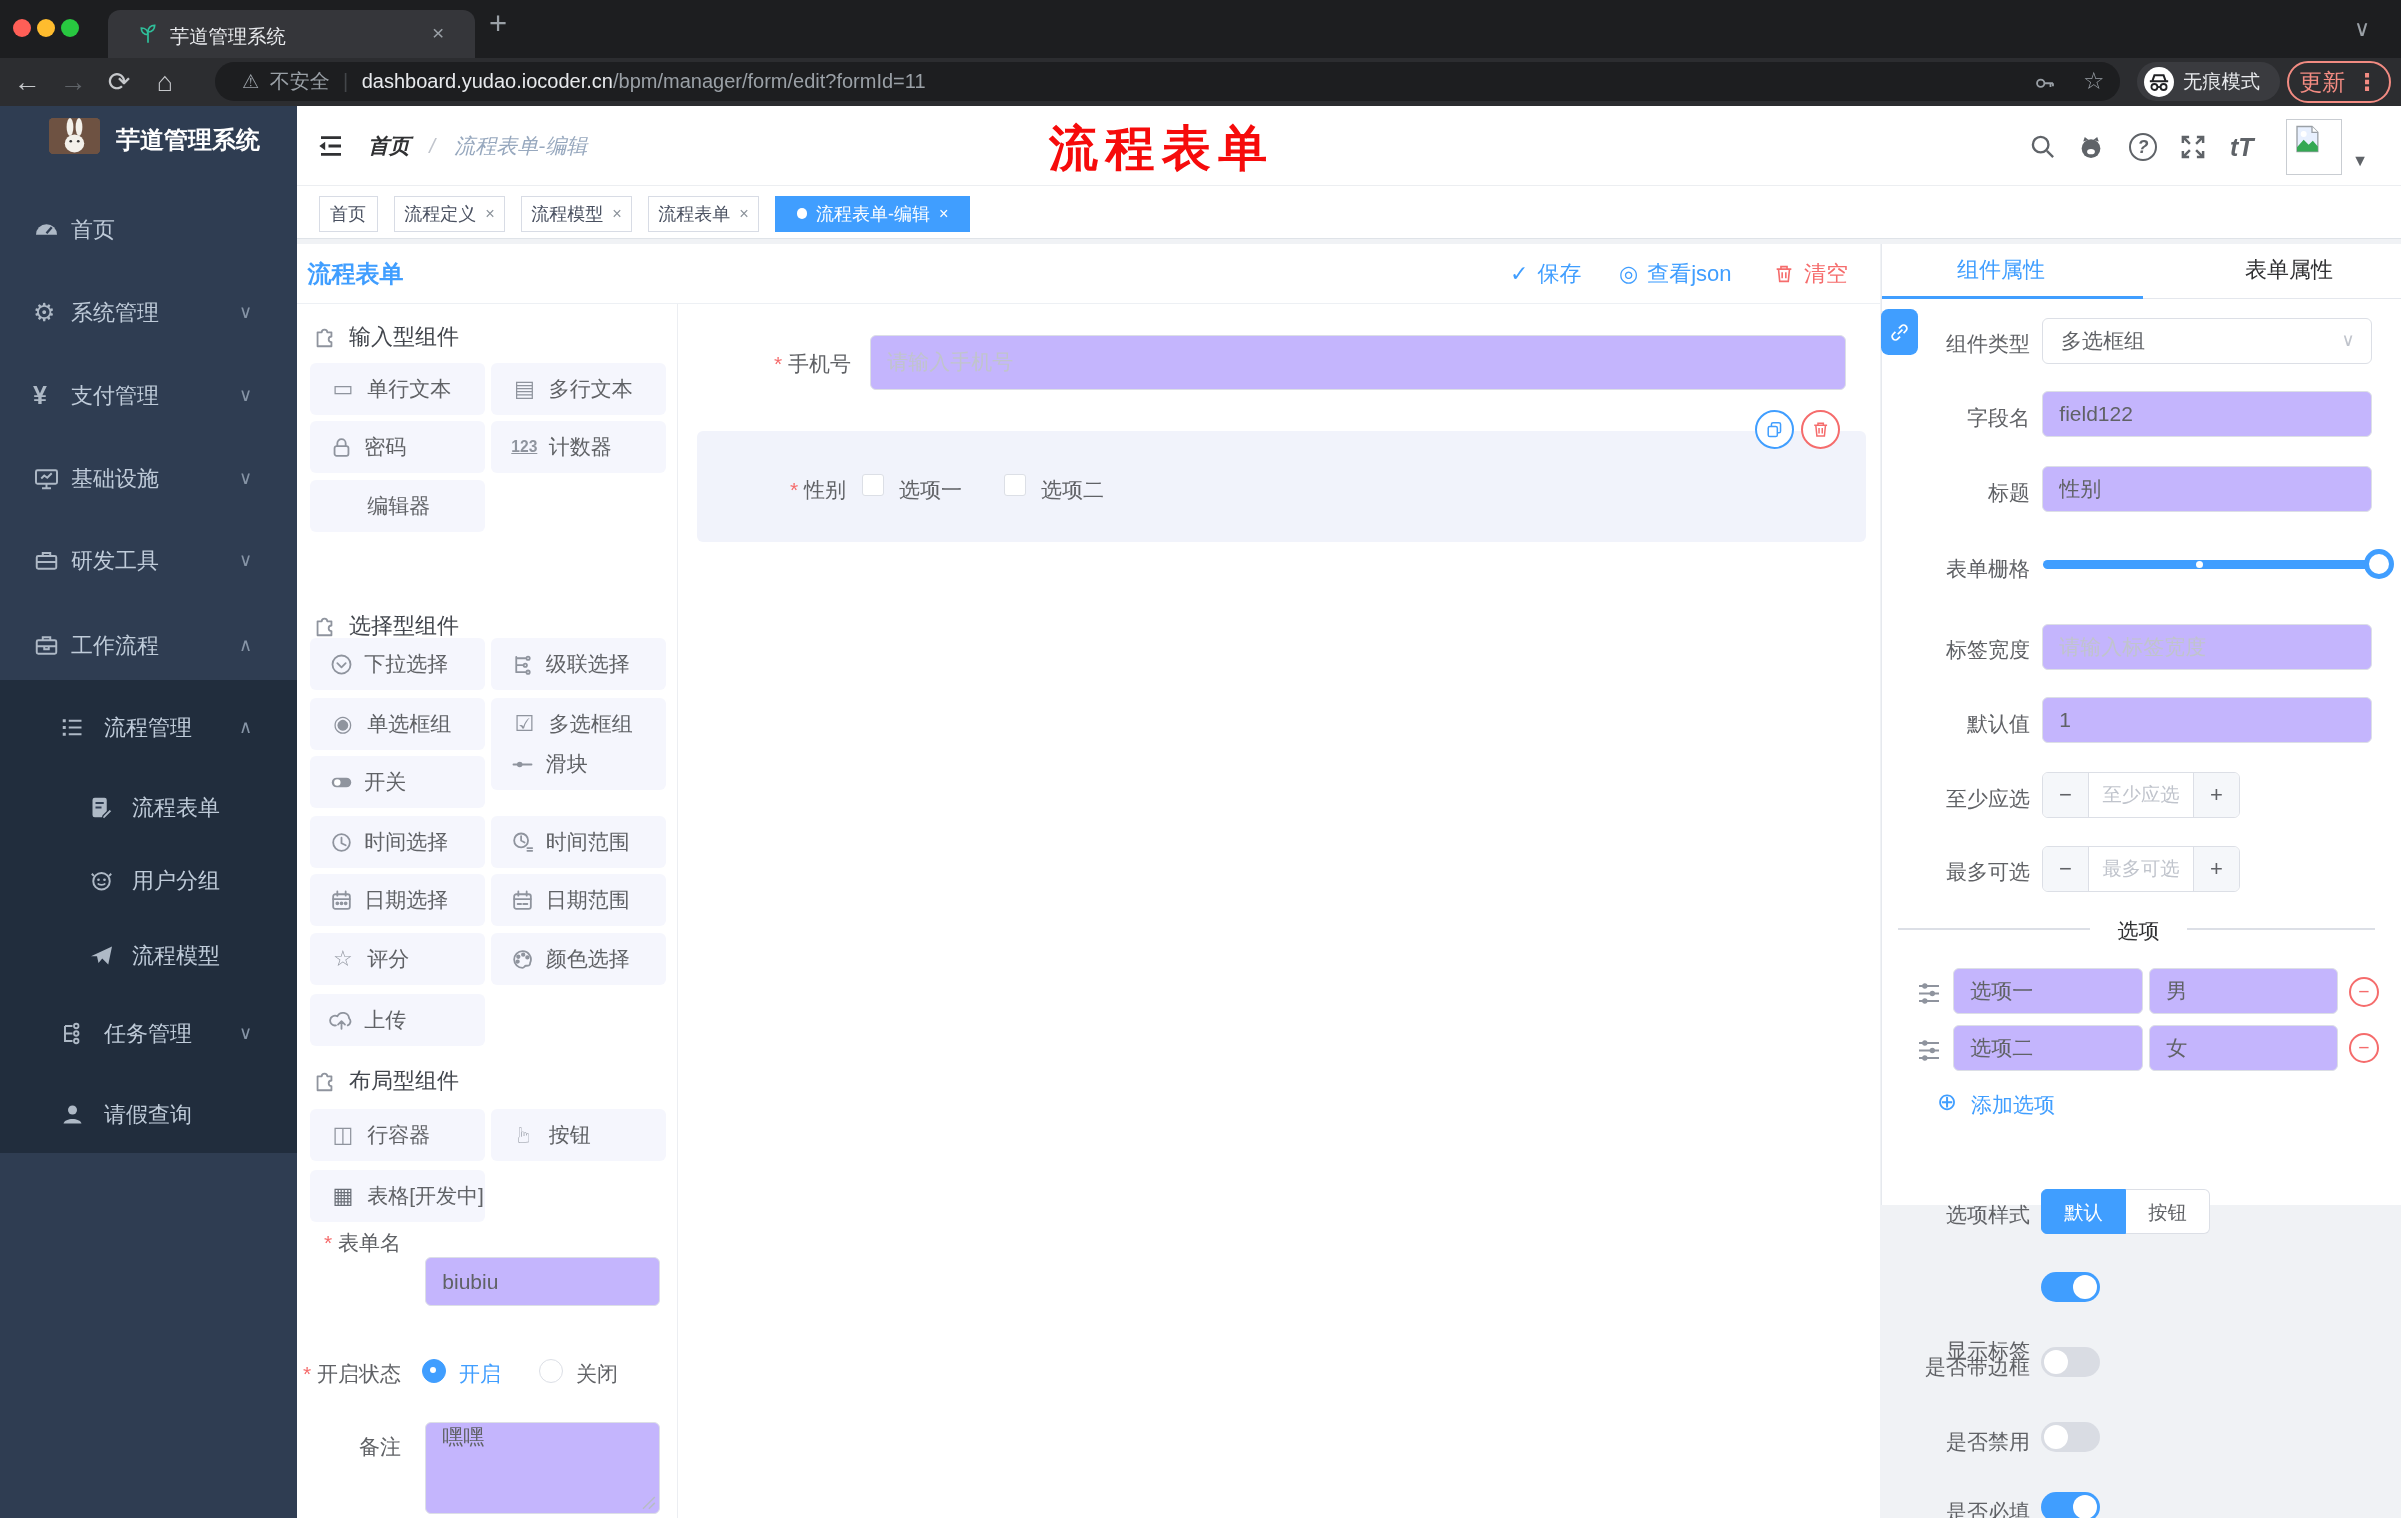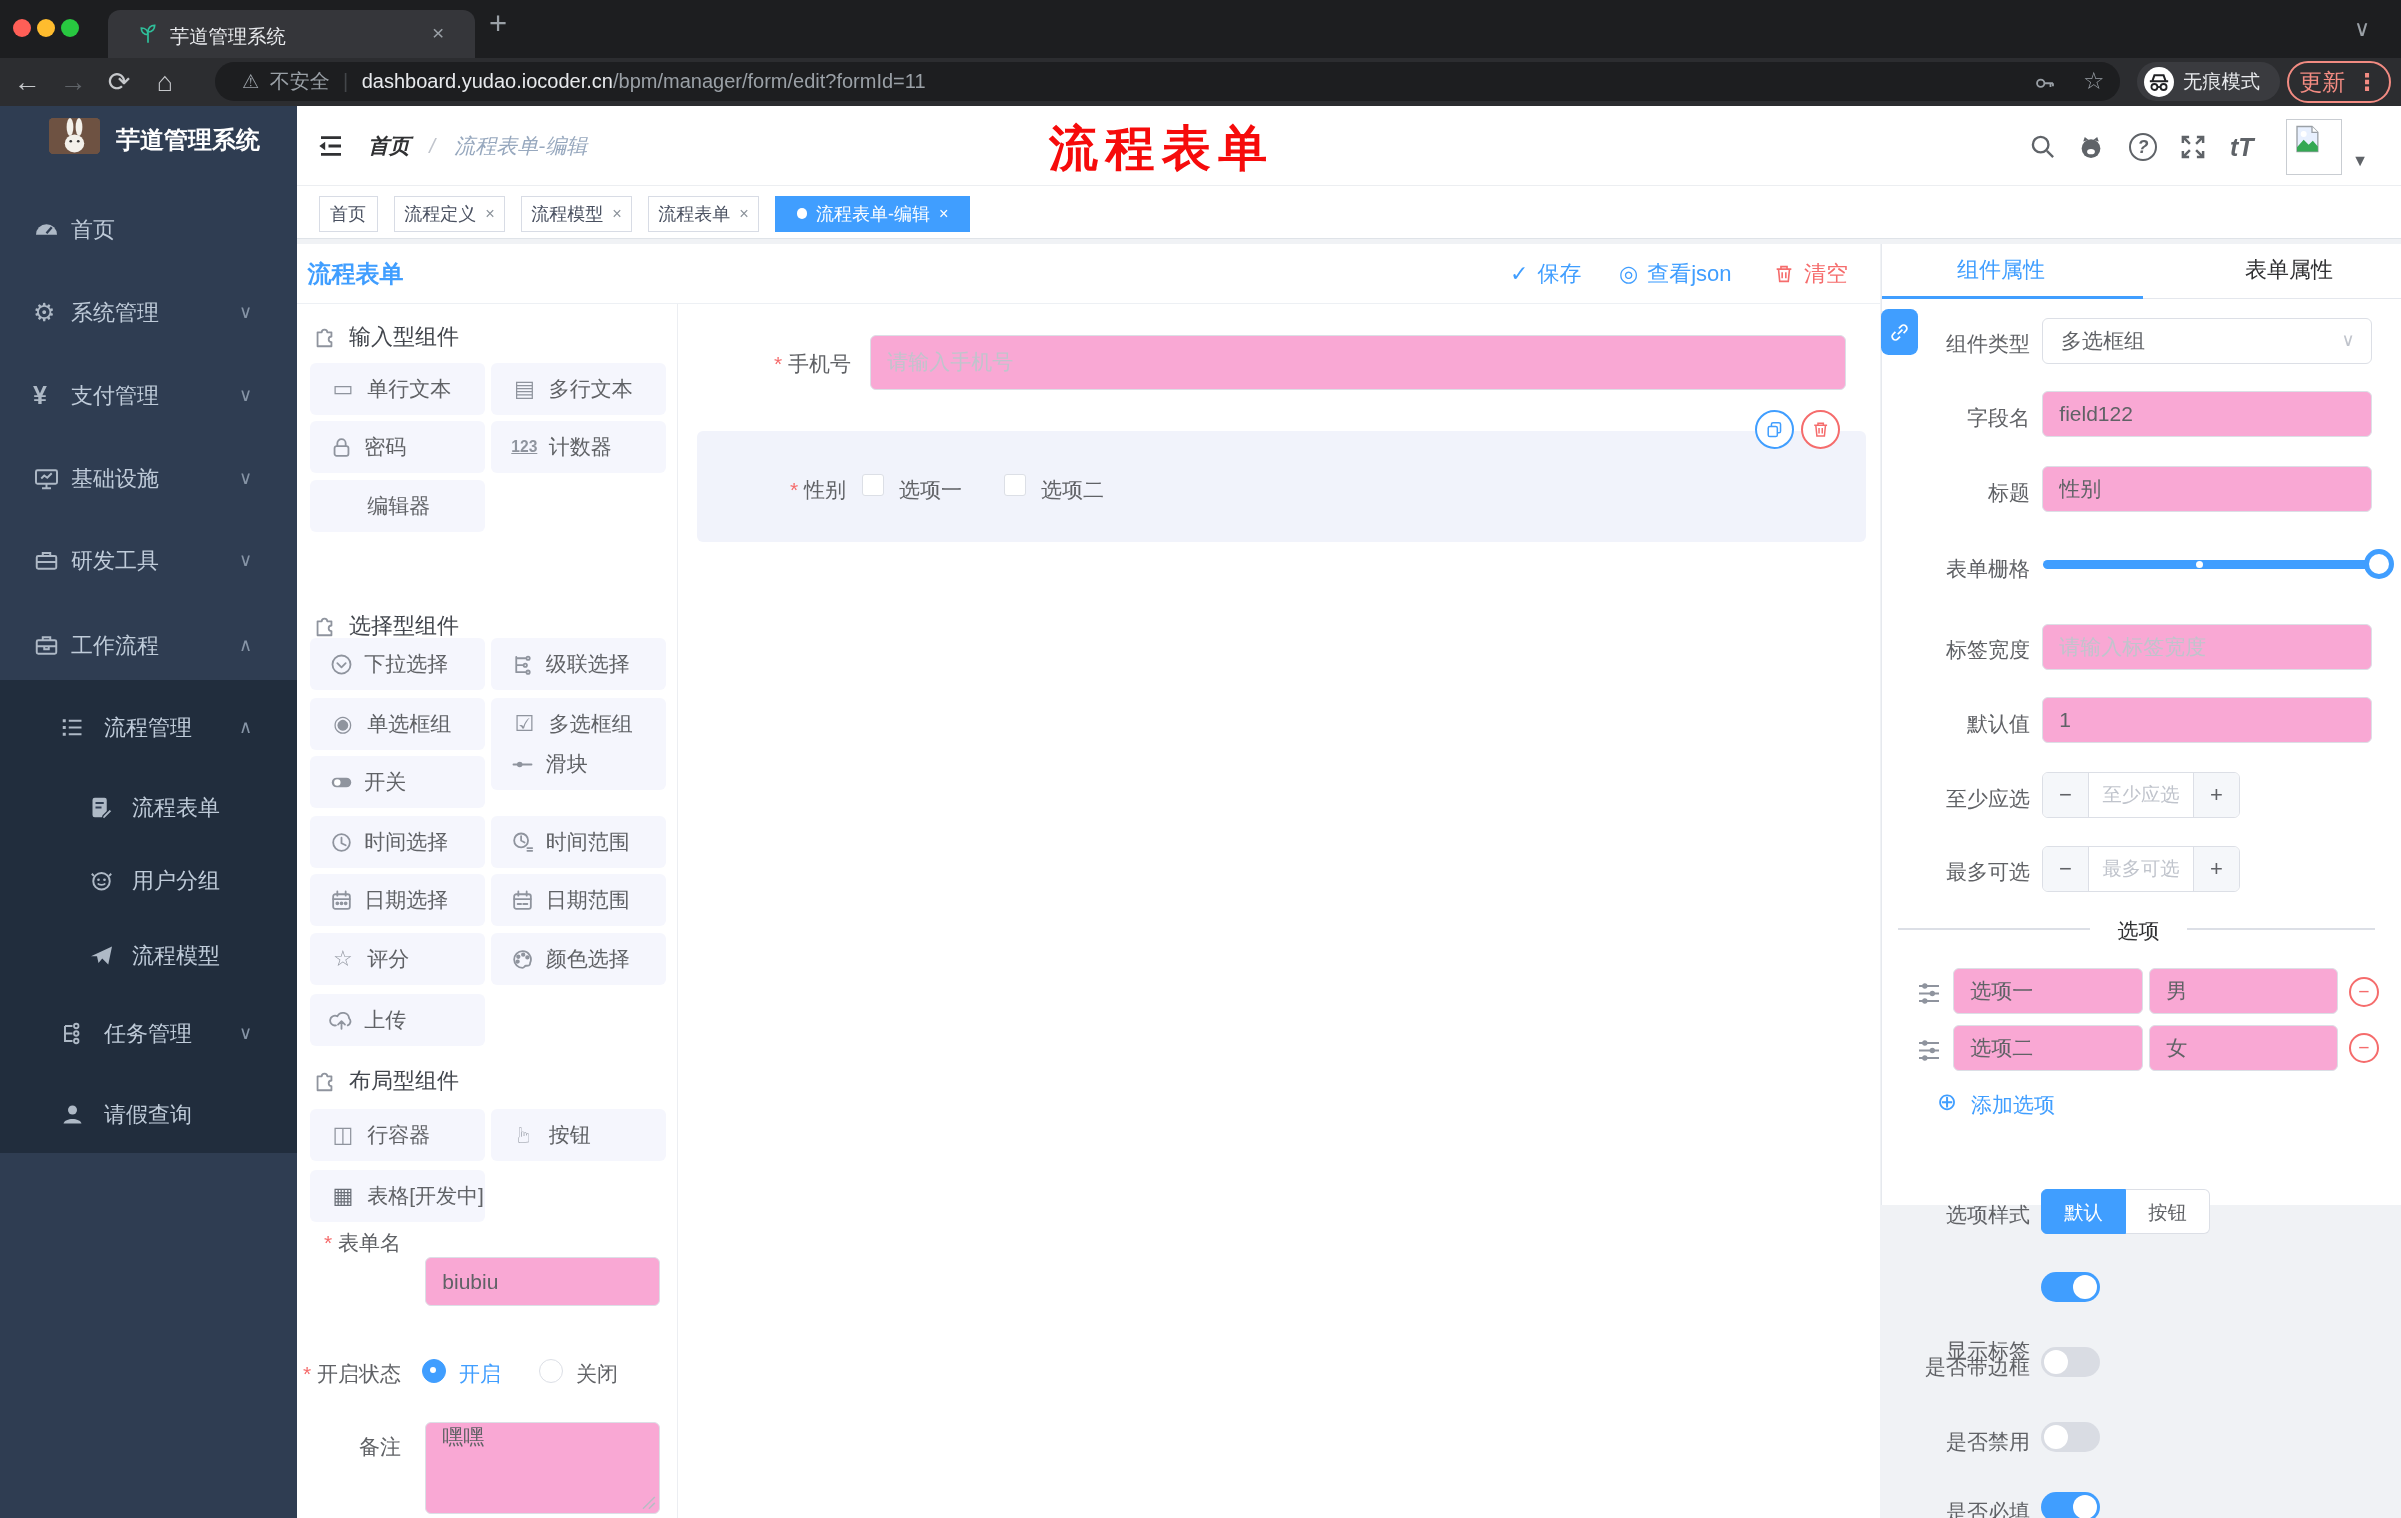--- a/index.html
+++ b/index.html
@@ -55,21 +55,21 @@
   .props { left:1881px; top:244px; width:521px; height:961px; background:#fff; border-left:1.5px solid #e6e9ee; }
 
   .sech { position:absolute; height:33px; display:flex; align-items:center; gap:12px; font-size:22px; color:#42464d; font-weight:500; }
   .chip { position:absolute; width:175px; height:52px; background:#f5f6fd; border-radius:6px; color:#606266; font-size:21px;
     display:flex; align-items:center; gap:10.4px; padding-left:19.3px; cursor:grab; }
   .cg { width:28px; text-align:center; color:#8f949e; font-size:22px; flex:none; }
   .cs { width:25px; height:25px; flex:none; stroke:#8f949e; fill:none; stroke-width:2.6; stroke-linecap:round; stroke-linejoin:round; }
 
   .flabel { position:absolute; text-align:right; color:#606266; font-size:21px; }
   .req::before { content:"* "; color:#f56c6c; }
-  .ipt { position:absolute; border:1.5px solid #dcdfe6; border-radius:6px; background:#f9a8d4; color:#606266;
+  .ipt { position:absolute; border:1.5px solid #dcdfe6; border-radius:6px; background:#c4b5fd; color:#606266;
     font-size:21px; padding:0 16.3px; outline:none; font-family:inherit; }
   .ipt::placeholder { color:#c0c4cc; }
 
   .cbox { position:absolute; width:22px; height:22px; border:1.5px solid #dcdfe6; border-radius:3px; background:#fff; }
   .selblock { position:absolute; background:#f1f3fb; border-radius:6px; }
   .circbtn { position:absolute; width:39px; height:39px; border-radius:50%; background:#fff; display:flex;
     align-items:center; justify-content:center; cursor:pointer; }
 
   .ptab { position:absolute; top:0; height:52px; line-height:52px; font-size:22px; cursor:pointer; }
   .prow-label { position:absolute; width:148px; text-align:right; color:#606266; font-size:21px;padding-left:16px; }

